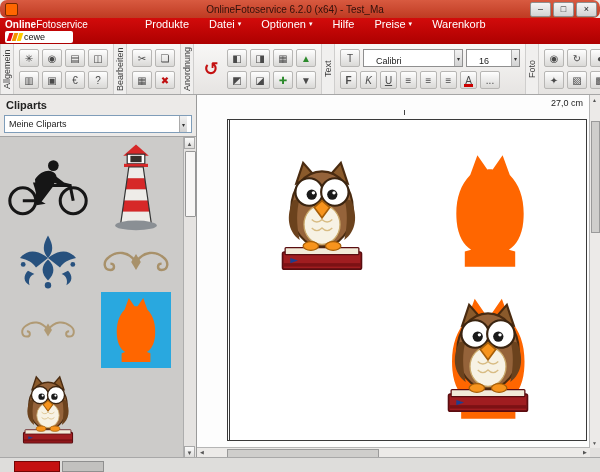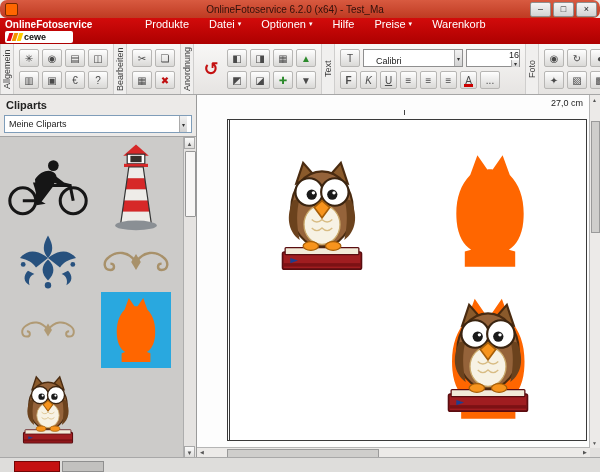--- a/index.html
+++ b/index.html
@@ -10,25 +10,25 @@
   .titlebar{position:absolute;top:0;left:0;right:0;height:18px;background:linear-gradient(#d85a40,#bf3a22);display:flex;align-items:center;border-radius:7px;}
   .app-icon{width:11px;height:11px;margin:0 5px;background:#ff6600;border:1px solid #7a2a00;border-radius:2px;flex:0 0 auto;}
   .title-text{position:absolute;left:60px;right:70px;text-align:center;font-size:10px;color:#30100a;white-space:nowrap;overflow:hidden;}
   .win-controls{margin-left:auto;display:flex;gap:2px;padding-right:3px;z-index:2;}
   .win-btn{width:19px;height:13px;font-size:9px;line-height:12px;text-align:center;color:#222;background:linear-gradient(#f5f5f5,#d2d2d2);border:1px solid #8f8f8f;border-radius:2px;cursor:default;}
 
   
   .menubar{position:absolute;top:18px;left:0;right:0;height:26px;background:linear-gradient(#d20b0b,#ad0000);}
   .brand{position:absolute;left:5px;top:1px;}
   .brand-line{color:#fff;font-size:10px;font-weight:bold;line-height:11px;white-space:nowrap;}
-  .brand-line .thin{font-weight:bold;margin-top:8px;}
+  .brand-line .thin{font-weight:normal;margin-top:8px;}
   .cewe-badge{margin-top:1px;width:62px;height:12px;background:#fff;border-radius:2px;display:flex;align-items:center;padding:0 3px;gap:2px;}
   .flag{display:flex;gap:1px;}
   .flag span{display:block;width:4px;height:8px;transform:skewX(-18deg);}
-  .cewe-text{font-size:9px;font-weight:bold;color:#111;line-height:10px;}
+  .cewe-text{font-size:9px;font-weight:normal;color:#111;line-height:10px;}
   .menu{position:absolute;left:145px;top:0;height:100%;display:flex;align-items:flex-start;gap:20px;font-size:11px;color:#fff;}
   .menu-item{display:flex;align-items:center;gap:3px;cursor:default;white-space:nowrap;}
   .menu-caret{font-size:7px;line-height:8px;}
 
   
   .toolbar{position:absolute;top:44px;left:0;right:0;height:50px;background:linear-gradient(#f8f7f6,#e6e4e2);border-bottom:1px solid #a6a6a6;display:flex;align-items:stretch;overflow:hidden;}
   .vlabel{writing-mode:vertical-rl;transform:rotate(180deg);font-size:9px;color:#3c3c3c;display:flex;align-items:center;justify-content:center;padding:1px 1px;border-left:1px solid #cfcecd;border-right:1px solid #cfcecd;background:#f0efee;flex:0 0 auto;}
   .tgroup{display:flex;flex-direction:column;justify-content:center;gap:4px;padding:2px 5px;flex:0 0 auto;}
   .trow{display:flex;align-items:center;gap:3px;}
   .chip{position:relative;width:18px;height:16px;border:1px solid #b7b6b4;border-radius:2px;background:linear-gradient(#fefefe,#dad9d7);font-size:10px;color:#4a4a4a;display:flex;align-items:center;justify-content:center;cursor:default;}
@@ -36,21 +36,21 @@
   .chip.green{color:#2c8a2c;}
   .chip.redg{color:#c01010;}
   .chip.big-undo{width:22px;height:34px;font-size:18px;font-weight:bold;color:#c41111;border-color:transparent;background:none;}
   .letter{font-size:10px;}
   .b{font-weight:bold;}
   .i{font-style:italic;}
   .u{text-decoration:underline;}
   .combo{height:16px;background:#fff;border:1px solid #8f8f8f;font-size:9px;color:#222;display:flex;align-items:flex-end;padding-left:12px;cursor:default;}
   .combo .caret{margin-left:auto;font-size:6px;color:#333;background:linear-gradient(#f2f2f2,#d3d3d3);border-left:1px solid #ababab;height:100%;display:flex;align-items:center;padding:0 2px;}
   .combo.font{width:86px;}
-  .combo.size{width:40px;flex-direction:column;}
+  .combo.size{width:40px;}
   .colorbar{position:absolute;bottom:1px;left:3px;right:3px;height:3px;background:#cc0000;}
   .tspacer{flex:1 1 auto;}
 
   
   .sidebar{position:absolute;top:95px;left:0;width:196px;bottom:14px;background:#eceae8;border-right:1px solid #9a9a9a;display:flex;flex-direction:column;}
   .panel-title{font-size:11px;font-weight:bold;color:#222;padding:4px 6px 3px;}
   .select-row{display:flex;gap:2px;padding:1px 4px 3px;}
   .selectbox{flex:1;height:16px;background:#fff;border:1px solid #7f9db9;font-size:9px;color:#222;display:flex;align-items:center;padding:0 4px;cursor:default;}
   .selectbox .caret{margin-left:auto;font-size:6px;color:#333;background:linear-gradient(#f2f2f2,#d3d3d3);border-left:1px solid #ababab;height:100%;display:flex;align-items:center;padding:0 2px;}
   .clipart-wrap{position:relative;flex:1;background:#cccbc9;border-top:1px solid #a3a3a3;overflow:hidden;}

